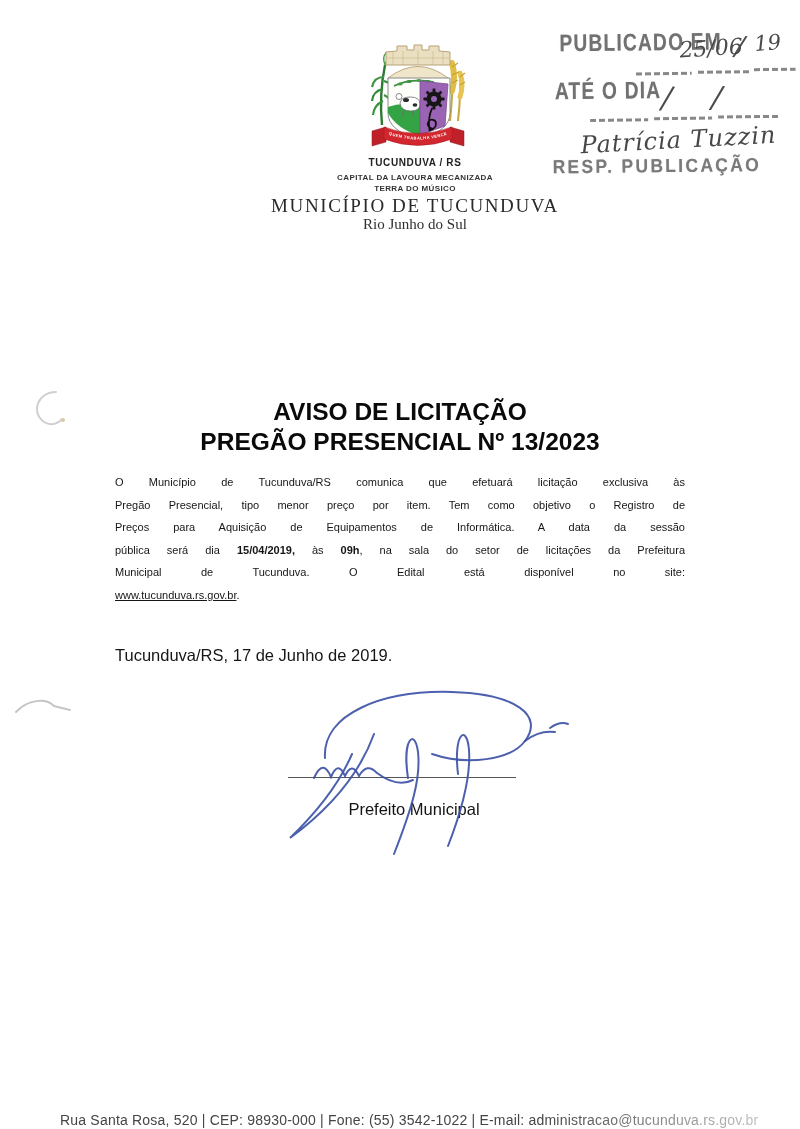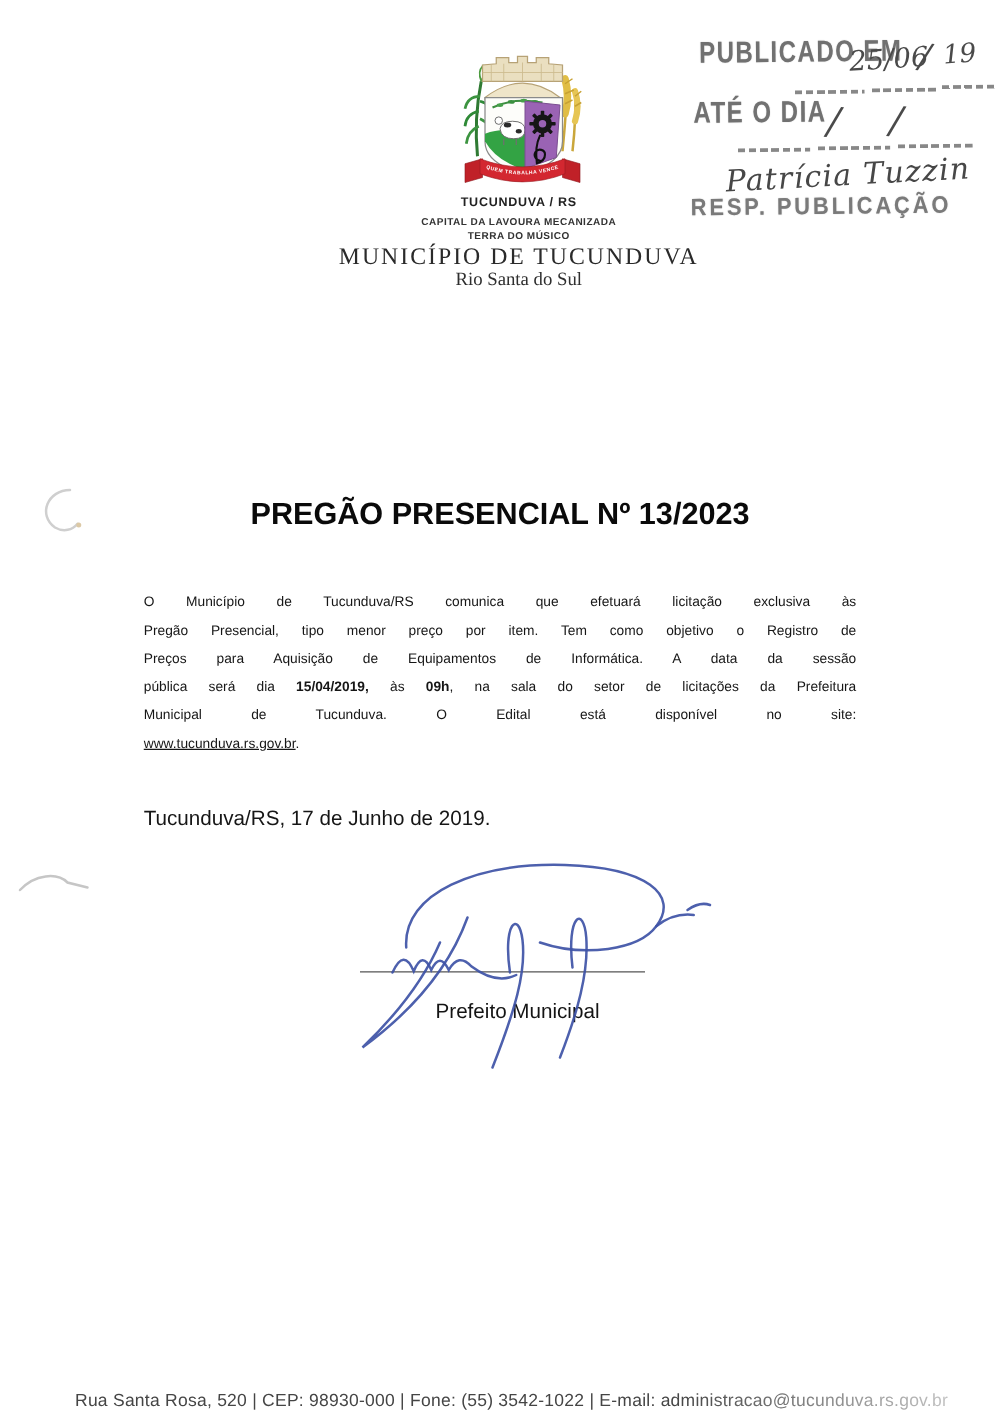--- a/index.html
+++ b/index.html
@@ -132,21 +132,21 @@
       <text font-size="4" fill="#ffffff" letter-spacing=".5" font-weight="bold">
         <textPath href="#ribcurve" startOffset="50%" text-anchor="middle">QUEM TRABALHA VENCE</textPath>
       </text>
     </g>
   </svg>
 
   <div class="lh lh-short">TUCUNDUVA / RS</div>
   <div class="lh lh-tag1">CAPITAL DA LAVOURA MECANIZADA</div>
   <div class="lh lh-tag2">TERRA DO MÚSICO</div>
   <div class="lh lh-full">MUNICÍPIO DE TUCUNDUVA</div>
-  <div class="lh lh-state">Rio Santa do Sul</div>
+  <div class="lh lh-state">Rio Junho do Sul</div>
 
   <div class="stamp">
     <span class="st-ink st-pub">PUBLICADO EM</span>
     <span class="hw hw-d1">25/06</span>
     <span class="hw hw-s1">/</span>
     <span class="hw hw-d2">19</span>
     <span class="dash d1a"></span>
     <span class="dash d1b"></span>
     <span class="dash d1c"></span>
     <span class="st-ink st-ate">ATÉ O DIA</span>
@@ -161,20 +161,21 @@
 
   <svg class="mark" style="left:18px;top:384px;" width="60" height="50">
     <path d="M38,8 C20,8 12,28 26,38 C33,42 40,40 44,35" stroke="#cfcfcf" stroke-width="2" fill="none" stroke-linecap="round"></path>
     <circle cx="45" cy="36" r="2" fill="#dcc9a6"></circle>
   </svg>
   <svg class="mark" style="left:8px;top:690px;" width="72" height="36">
     <path d="M8,22 C20,9 38,8 46,16 L62,20" stroke="#c6c6c6" stroke-width="2" fill="none" stroke-linecap="round"></path>
   </svg>
 
   <div class="title">
+    <div>AVISO DE LICITAÇÃO</div>
     <div>PREGÃO PRESENCIAL Nº 13/2023</div>
   </div>
 
   <div class="notice-body">
       <div class="bline"><span>O Município de Tucunduva/RS comunica que efetuará licitação exclusiva às</span></div>
       <div class="bline"><span>Pregão Presencial, tipo menor preço por item. Tem como objetivo o Registro de</span></div>
       <div class="bline"><span>Preços para Aquisição de Equipamentos de Informática. A data da sessão</span></div>
       <div class="bline"><span>pública será dia </span><span class="b">15/04/2019,</span><span> às </span><span class="b">09h</span><span>, na sala do setor de licitações da Prefeitura</span></div>
       <div class="bline"><span>Municipal de Tucunduva. O Edital está disponível no site:</span></div>
       <div class="bline bline-last"><span class="u">www.tucunduva.rs.gov.br</span><span>.</span></div>

